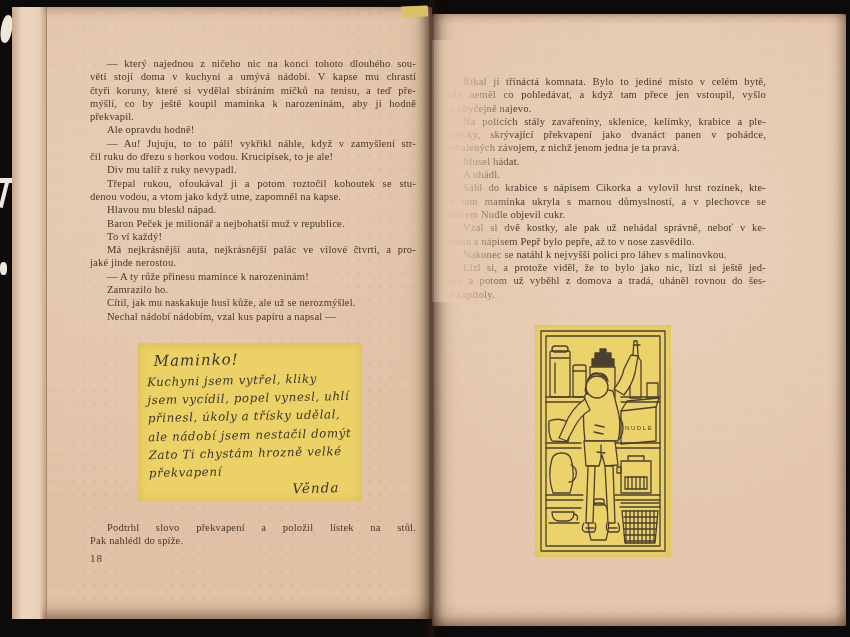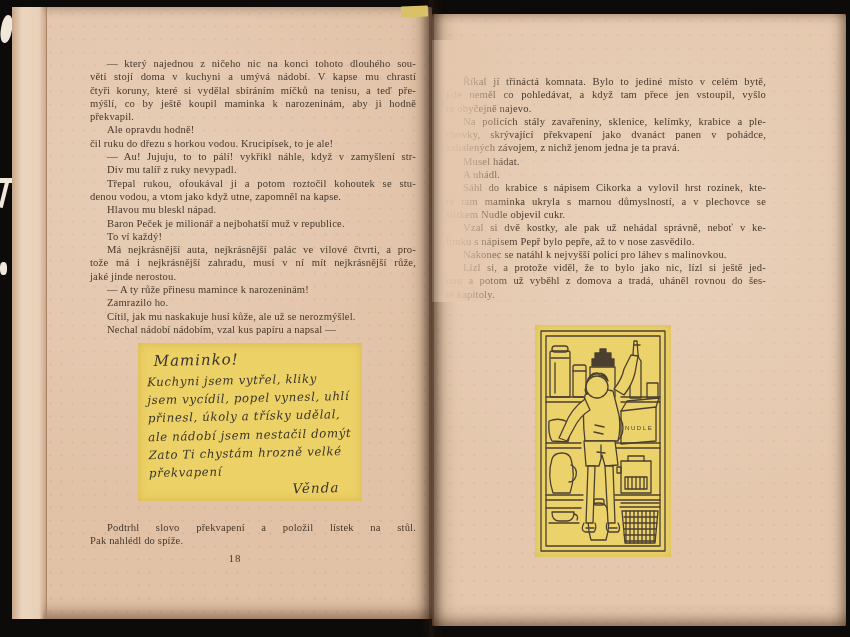--- a/index.html
+++ b/index.html
@@ -42,21 +42,21 @@
 
   
   .textblock{position:absolute;color:#46382a;font-size:10.6px;line-height:13.3px;
     letter-spacing:.15px;margin-top:14px;}
   .text-left{left:90px;top:43px;width:326px;}
   .text-left-after{left:90px;top:507px;width:326px;}
   .text-right{left:446px;top:61px;width:320px;}
   .tl{text-align:justify;text-align-last:justify;}
   .tl.last{text-align-last:left;}
   .tl.ind{text-indent:17px;}
-  .pageno{position:absolute;left:90px;top:552px;width:290px;text-align:center;
+  .pageno{position:absolute;left:90px;top:552px;width:290px;
     color:#4a3c2d;font-size:11px;letter-spacing:1px;}
 
   
   .fade{position:absolute;left:432px;top:40px;width:86px;height:262px;pointer-events:none;
     background:linear-gradient(90deg,#e4c7ad 0%,rgba(228,199,173,.88) 35%,rgba(228,199,173,0) 100%);}
 
   
   .note{position:absolute;left:138px;top:343px;width:224px;height:158px;background:#ecd166;
     box-shadow:inset 0 0 10px rgba(150,110,20,.25);color:#3a352c;
     font-family:"DejaVu Serif","Liberation Serif",serif;font-style:italic;}
@@ -86,30 +86,29 @@
 
   <div class="page page-right"></div>
 
   <div class="textblock text-left">
       <div class="tl ind">— který najednou z ničeho nic na konci tohoto dlouhého sou-</div>
       <div class="tl">větí stojí doma v kuchyni a umývá nádobí. V kapse mu chrastí</div>
       <div class="tl">čtyři koruny, které si vydělal sbíráním míčků na tenisu, a teď pře-</div>
       <div class="tl">mýšlí, co by ještě koupil maminka k narozeninám, aby ji hodně</div>
       <div class="tl last">překvapil.</div>
       <div class="tl ind last">Ale opravdu hodně!</div>
+      <div class="tl ind">— Au! Jujuju, to to pálí! vykřikl náhle, když v zamyšlení str-</div>
       <div class="tl last">čil ruku do dřezu s horkou vodou. Krucipísek, to je ale!</div>
-      <div class="tl ind">— Au! Jujuju, to to pálí! vykřikl náhle, když v zamyšlení str-</div>
       <div class="tl ind last">Div mu talíř z ruky nevypadl.</div>
       <div class="tl ind">Třepal rukou, ofoukával ji a potom roztočil kohoutek se stu-</div>
       <div class="tl last">denou vodou, a vtom jako když utne, zapomněl na kapse.</div>
       <div class="tl ind last">Hlavou mu bleskl nápad.</div>
       <div class="tl ind last">Baron Peček je milionář a nejbohatší muž v republice.</div>
       <div class="tl ind last">To ví každý!</div>
       <div class="tl ind">Má nejkrásnější auta, nejkrásnější palác ve vilové čtvrti, a pro-</div>
-      <div class="tl">tože má i nejkrásnější zahradu, musí v ní mít nejkrásnější růže,</div>
       <div class="tl last">jaké jinde nerostou.</div>
       <div class="tl ind last">— A ty růže přinesu mamince k narozeninám!</div>
       <div class="tl ind last">Zamrazilo ho.</div>
       <div class="tl ind last">Cítil, jak mu naskakuje husí kůže, ale už se nerozmýšlel.</div>
       <div class="tl ind last">Nechal nádobí nádobím, vzal kus papíru a napsal —</div>
     </div>
 
   <div class="note">
     <div class="note-inner">
       <div class="note-heading">Maminko!</div>

